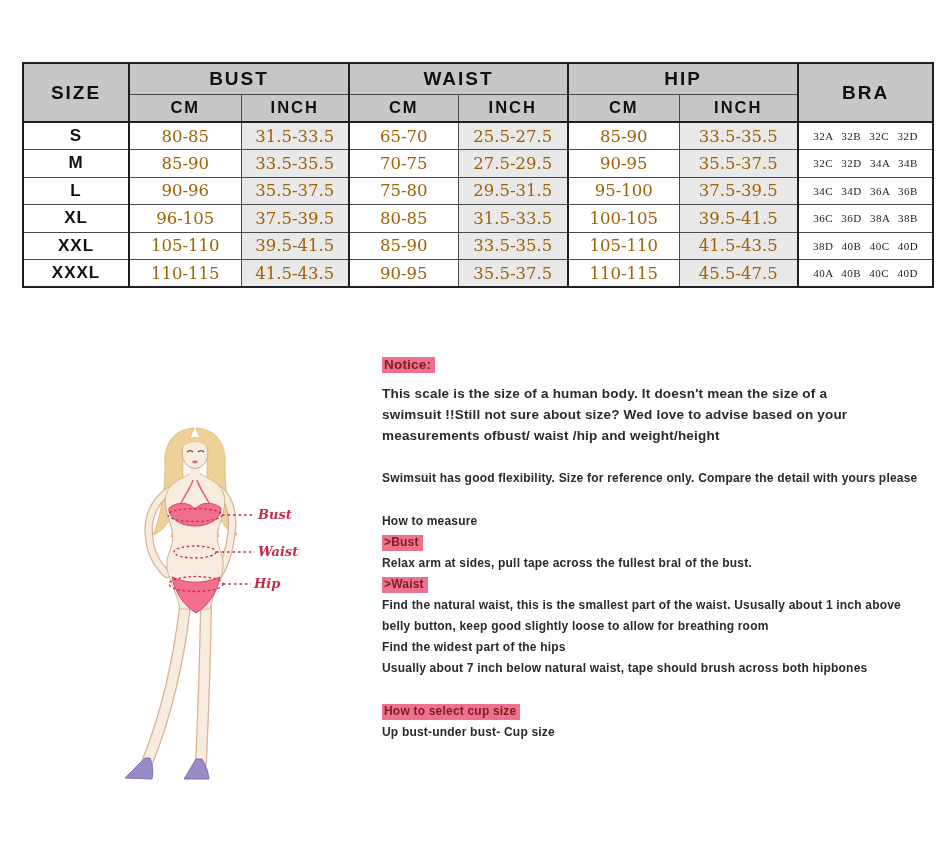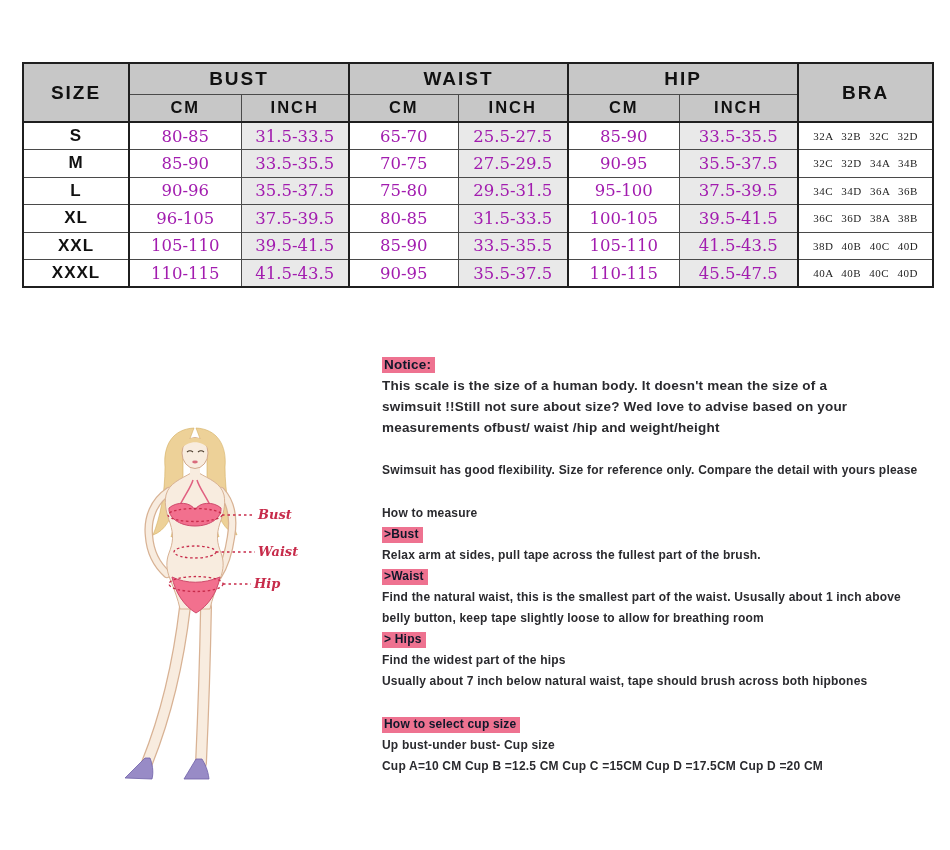--- a/index.html
+++ b/index.html
@@ -24,21 +24,21 @@
   }
   .size-table thead th {
     background:var(--header-bg); color:#111;
     font-weight:700; letter-spacing:2px;
   }
   .size-table thead { border-bottom:2px solid #1f1f1f; }
   .size-table thead tr.group-row th { height:31px; font-size:19px; }
   .size-table thead tr.sub-row th   { height:28px; font-size:16.5px; }
   .size-table th.th-size { font-size:18px; }
   .size-table th.th-bra  { font-size:18px; }
-  .size-table tbody td { height:27.5px; font-family:"DejaVu Serif", serif; font-size:16.5px; color:#a21caf; }
+  .size-table tbody td { height:27.5px; font-family:"DejaVu Serif", serif; font-size:16.5px; color:#a16207; }
   .size-table td.col-size {
     font-family:"Liberation Sans", sans-serif; font-size:17px;
     font-weight:600; letter-spacing:1px; color:#111;
   }
   .size-table td.col-bust_inch, .size-table td.col-waist_inch, .size-table td.col-hip_inch {
     background:var(--inch-bg);
   }
   .size-table td.col-bra {
     font-family:Liberation Serif, serif; font-size:11px;
     word-spacing:5px; letter-spacing:0.5px; color:#222;text-align:center;
@@ -57,26 +57,26 @@
   }
 
   
   .notes {
     position:absolute; left:382px; top:354px; width:556px;
     color:#2a2a2e; font-weight:700;
   }
   .txt-lg { font-size:13.5px; line-height:21px; letter-spacing:0.2px; }
   .txt-sm { font-size:12px; line-height:21px; letter-spacing:0.2px; white-space:nowrap; }
   .hl {
-    display:inline-block; background:var(--hl); color:#0f172a;
+    display:inline-block; background:var(--hl); color:#7f1d1d;
     padding:0 4px 1px 2px; line-height:15px;
   }
   .hline { line-height:21px; }
   .sp-md { margin-top:22px; }
-  .sp-sm { }
+  .sp-sm { margin-top:8px; }
 </style>
 </head>
 <body>
 
 <div class="page">
 
   <table class="size-table">
     <colgroup>
       <col style="width:106px">
         <col style="width:112px">
@@ -223,25 +223,23 @@
     <div class="sp-sm">
       <div class="txt-lg">This scale is the size of a human body. It doesn't mean the size of a</div>
       <div class="txt-lg">swimsuit !!Still not sure about size? Wed love to advise based on your</div>
       <div class="txt-lg">measurements ofbust/ waist /hip and weight/height</div>
     </div>
     <div class="sp-md">
       <div class="txt-sm">Swimsuit has good flexibility. Size for reference only. Compare the detail with yours please</div>
     </div>
     <div class="sp-md txt-sm">How to measure</div>
     <div class="hline txt-sm"><span class="hl">&gt;Bust</span></div>
-    <div class="txt-sm">Relax arm at sides, pull tape across the fullest part of the brush.</div>
+    <div class="txt-sm">Relax arm at sides, pull tape across the fullest bral of the bust.</div>
     <div class="hline txt-sm"><span class="hl">&gt;Waist</span></div>
     <div class="txt-sm">Find the natural waist, this is the smallest part of the waist. Ususally about 1 inch above</div>
-    <div class="txt-sm">belly button, keep tape slightly loose to allow for breathing room</div>
-    <div class="hline txt-sm"><span class="hl">&gt; Hips</span></div>
+    <div class="txt-sm">belly button, keep good slightly loose to allow for breathing room</div>
     <div class="txt-sm">Find the widest part of the hips</div>
     <div class="txt-sm">Usually about 7 inch below natural waist, tape should brush across both hipbones</div>
     <div class="sp-md hline txt-sm"><span class="hl">How to select cup size</span></div>
     <div class="txt-sm">Up bust-under bust- Cup size</div>
-    <div class="txt-sm">Cup A=10 CM Cup B =12.5 CM Cup C =15CM Cup D =17.5CM Cup D =20 CM</div>
   </div>
 
 </div>
 
 </body></html>

